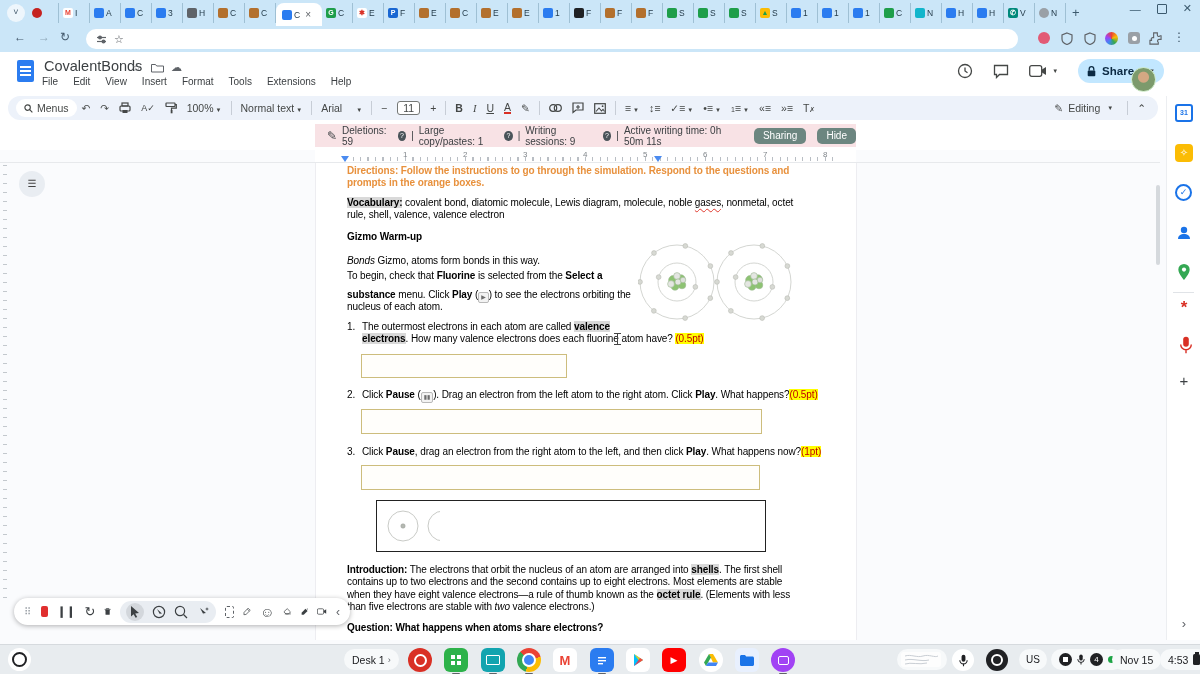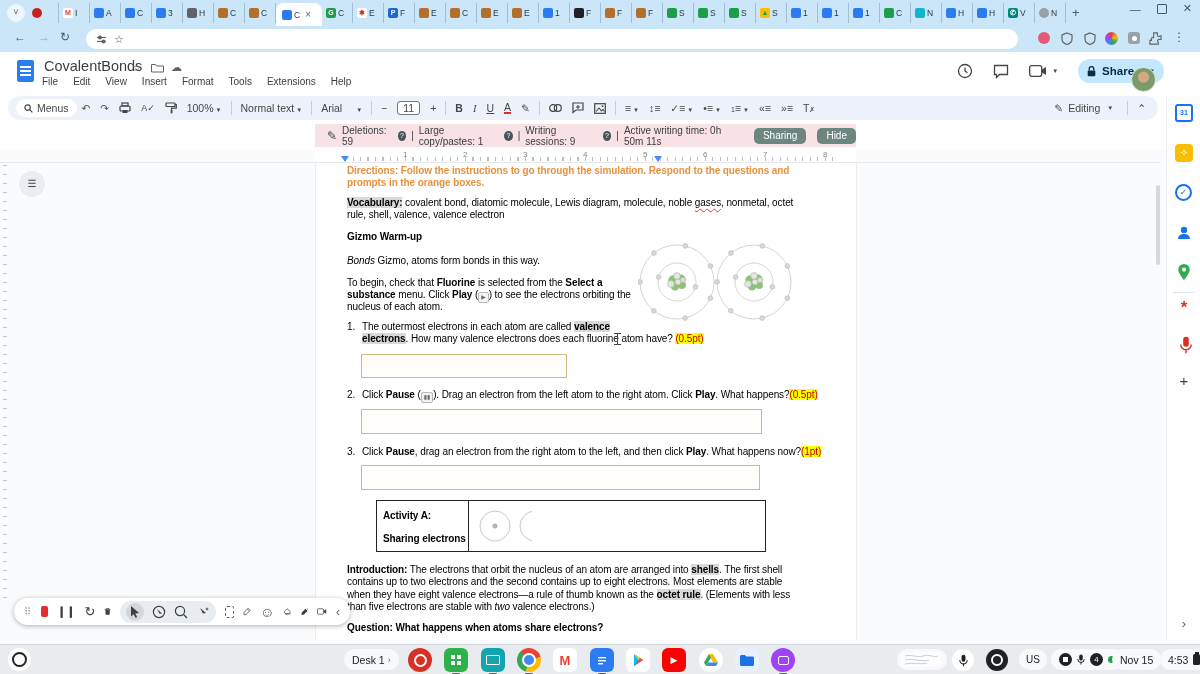--- a/index.html
+++ b/index.html
@@ -414,21 +414,21 @@
 
     <div class="doctext abs" style="left:31px;top:34px;width:458px">
       <span class="b hl">Vocabulary:</span><span> covalent bond, diatomic molecule, Lewis diagram, molecule, noble </span><span class="wavy">gases</span><span>, nonmetal, octet rule, shell, valence, valence electron</span>
     </div>
 
     <div class="doctext b nw abs" style="left:31px;top:68px">Gizmo Warm-up</div>
     <div class="doctext nw abs" style="left:31px;top:92px">
       <span class="i">Bonds</span><span> Gizmo, atoms form bonds in this way.</span>
     </div>
 
-    <div class="doctext nw abs" style="left:31px;top:114px">
+    <div class="doctext nw abs" style="left:31px;top:107px">
       <span>To begin, check that </span><span class="b">Fluorine</span><span> is selected from the </span><span class="b">Select a</span>
     </div>
     <div class="doctext nw abs" style="left:31px;top:126px">
       <span class="b">substance</span><span> menu. Click </span><span class="b">Play</span><span> (</span><span class="keybox">▶</span><span>) to see the electrons orbiting the</span>
     </div>
     <div class="doctext nw abs" style="left:31px;top:138px">nucleus of each atom.</div>
 
     <svg id="atoms" class="abs" style="left:322px;top:79px" width="156" height="80" viewBox="0 0 156 80">
         <circle cx="39" cy="40" r="19" fill="none" stroke="#d4d6d2" stroke-width="1"></circle>
         <circle cx="20.6474093005077" cy="35.082438143052116" r="2.4" fill="#d7d9d3" stroke="#b8bab4" stroke-width="0.6"></circle>
@@ -486,24 +486,20 @@
     </div>
     <div class="ansbox" style="left:45px;top:246px;width:399px;height:23px"></div>
 
     <div class="doctext nw abs qnum" style="left:31px;top:283px">3.</div>
     <div class="doctext nw abs" style="left:46px;top:283px">
       <span>Click </span><span class="b">Pause</span><span>, drag an electron from the right atom to the left, and then click </span><span class="b">Play</span><span>. What happens now?</span><span class="pt">(1pt)</span>
     </div>
     <div class="ansbox" style="left:45px;top:302px;width:397px;height:23px"></div>
 
     <div id="acttable">
-      <div class="cell" style="width:92px">
-        <div class="doctext b abs" style="left:6px;top:9px">Activity A:</div>
-        <div class="doctext b abs" style="left:6px;top:32px">Sharing electrons</div>
-      </div>
       <div class="cell" style="width:63px;border-right:none">
         <svg width="63" height="50" viewBox="0 0 63 50">
           <circle cx="26" cy="25" r="15" fill="none" stroke="#c9cbc7"></circle>
           <circle cx="26" cy="25" r="2.2" fill="#b5b9b2" stroke="#979b94" stroke-width="0.5"></circle>
           <circle cx="66" cy="25" r="15" fill="none" stroke="#c9cbc7"></circle>
         </svg>
       </div>
     </div>
 
     <div class="doctext abs" style="left:31px;top:401px;width:460px">

